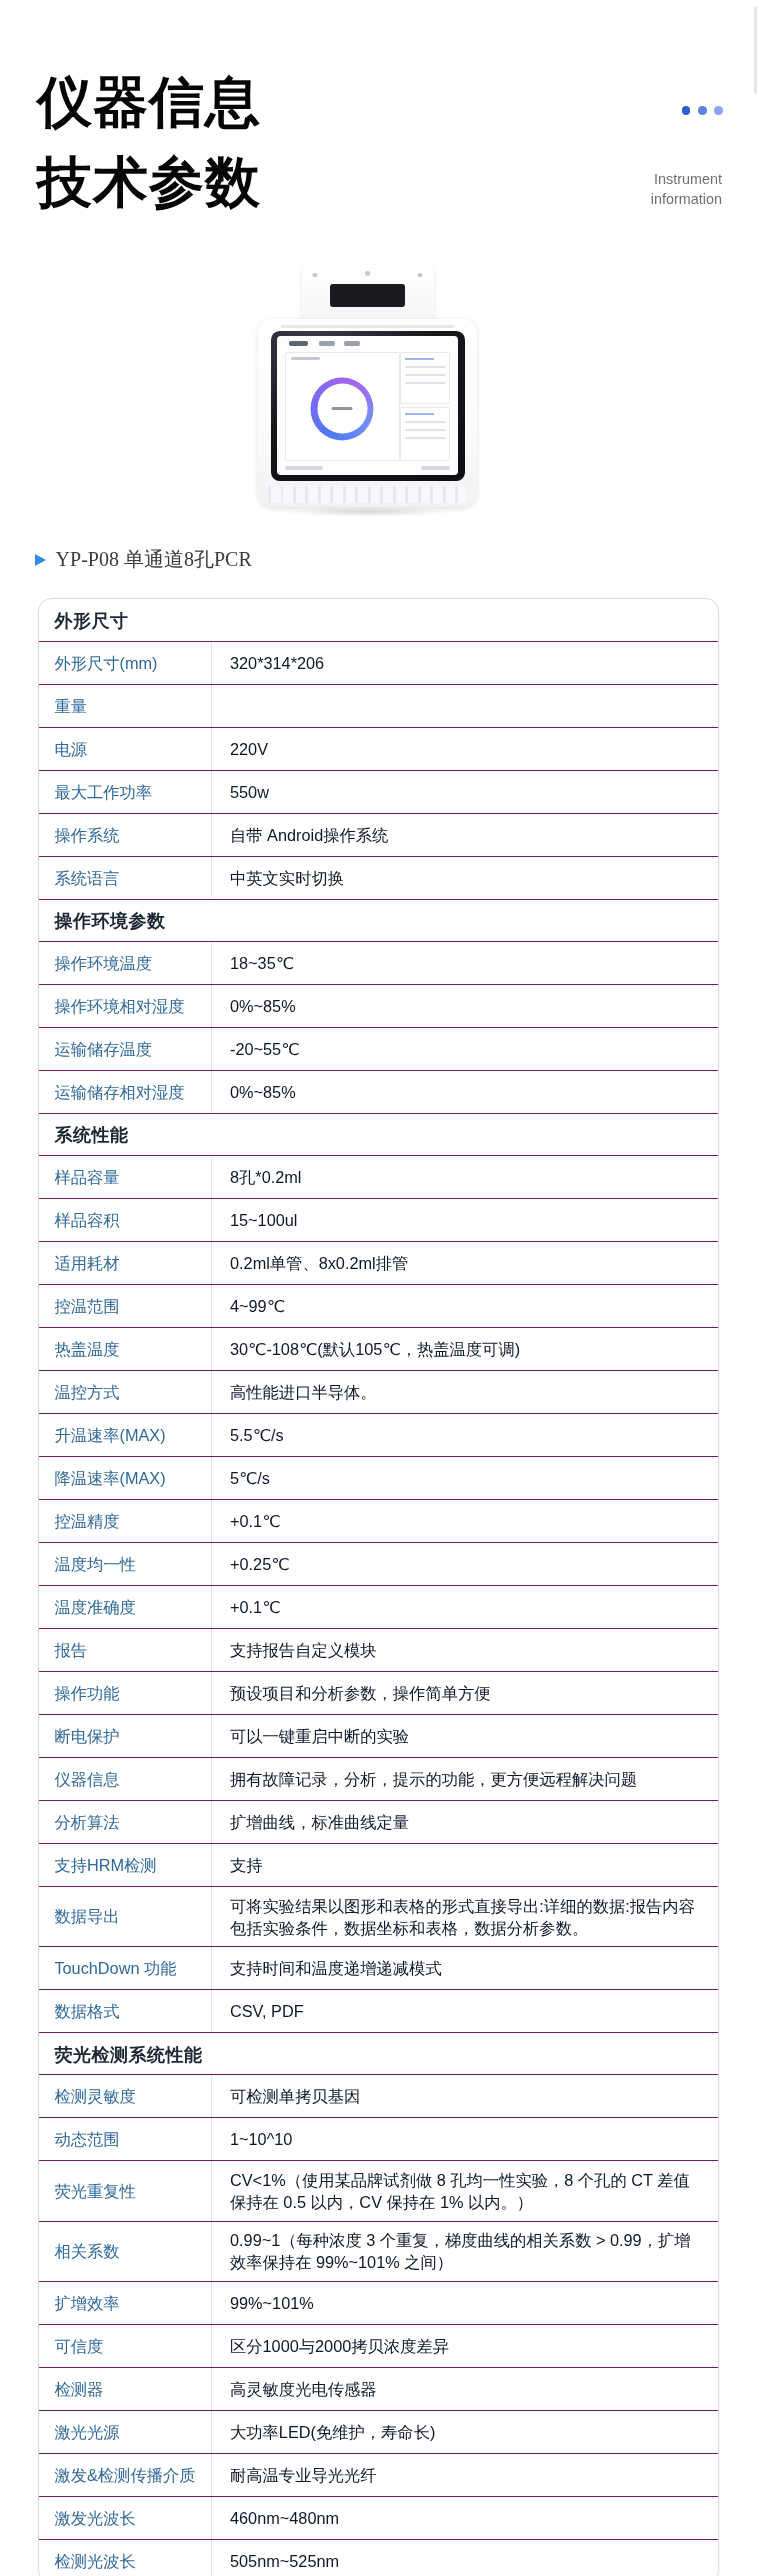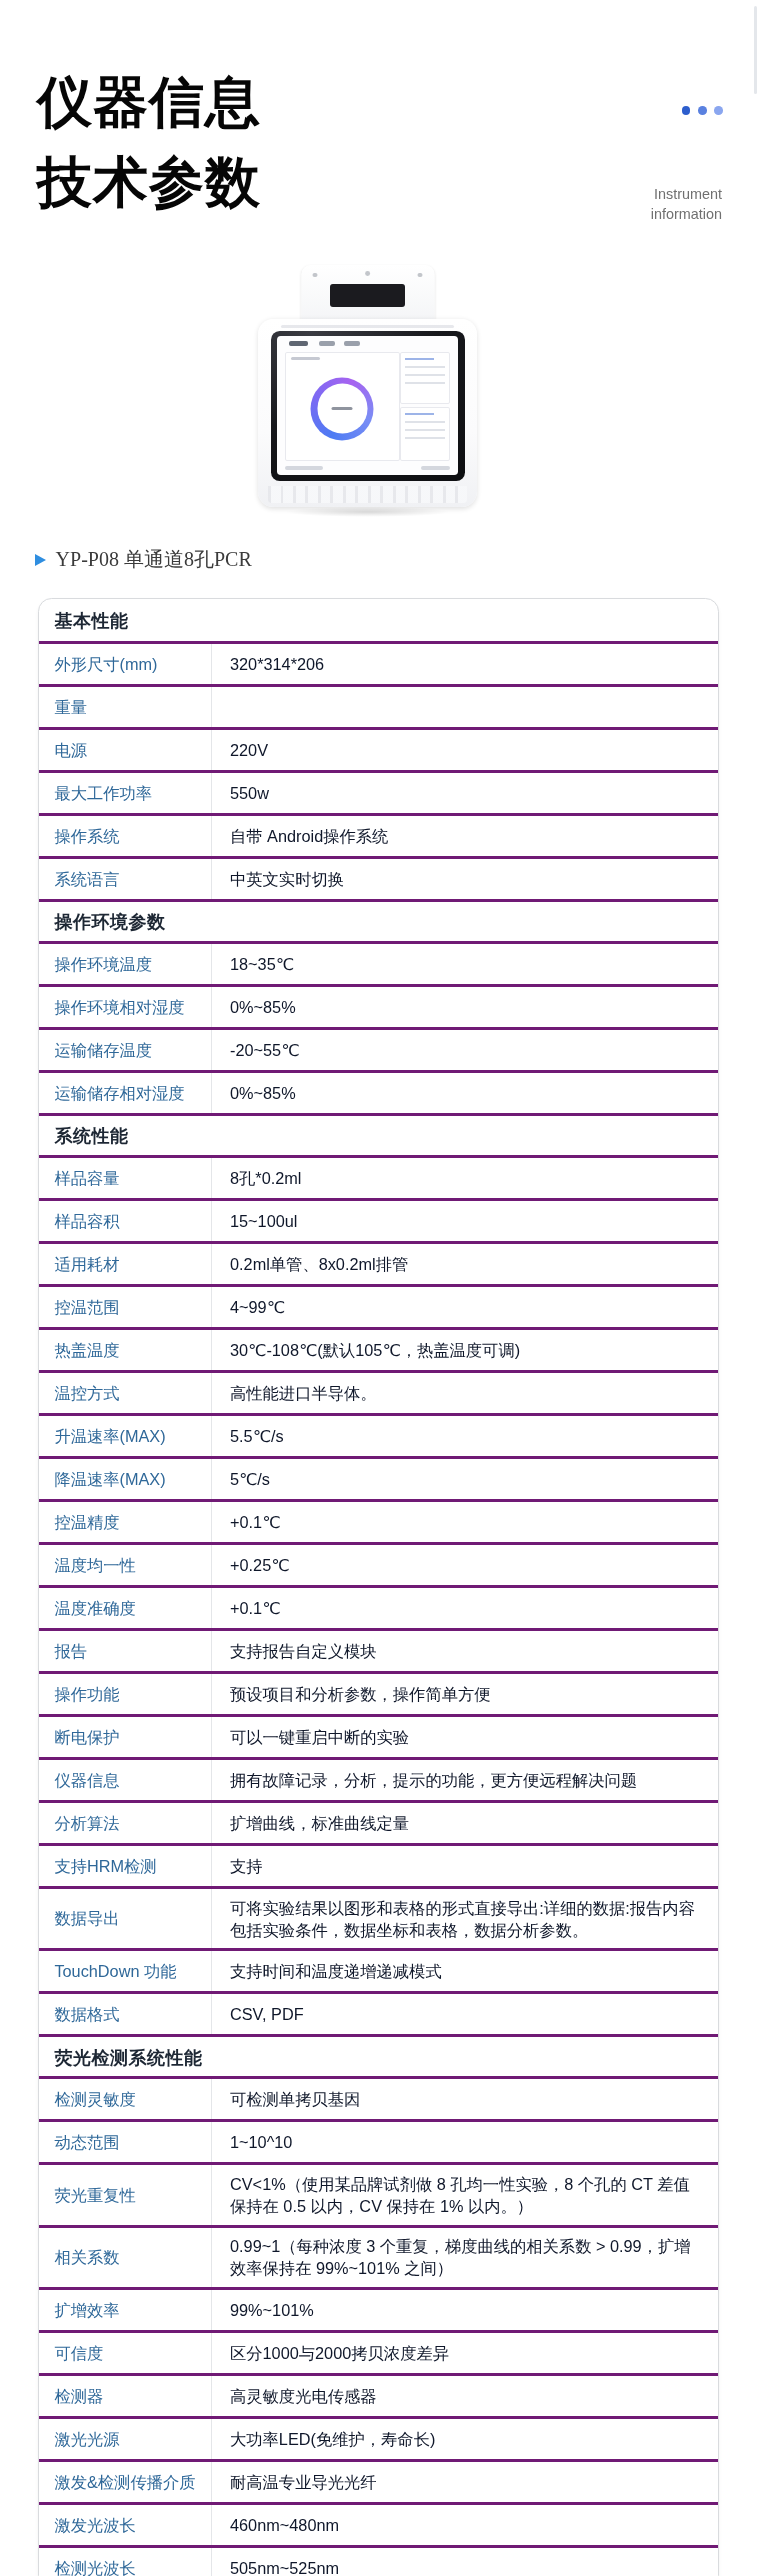--- a/index.html
+++ b/index.html
@@ -10,21 +10,21 @@
   }
   
   .page-title{
     position:absolute;left:37px;top:62px;margin:0;
     font-size:55px;line-height:80px;font-weight:900;color:#060606;
     letter-spacing:1px;white-space:nowrap;
   }
   .dots{position:absolute;top:106px;right:37px;display:flex;gap:7.7px;}
   .dots span{width:8.7px;height:8.7px;border-radius:50%;display:block;}
   .en-subtitle{
-    position:absolute;right:38px;top:184px;text-align:right;
+    position:absolute;right:38px;top:169px;text-align:right;
     font-size:14.4px;line-height:20px;color:#707070;
   }
   .scroll-hint{
     position:absolute;top:5.8px;right:2.9px;width:2.9px;height:88px;
     background:#e4e7eb;border-radius:1.9px;
   }
   
   .device-wrap{position:absolute;left:258px;top:265px;width:219px;height:250px;}
   .lid{
     position:absolute;left:50%;transform:translateX(-50%);top:0;
@@ -96,21 +96,21 @@
     border-top:6.7px solid transparent;border-bottom:6.7px solid transparent;
     margin-right:9.6px;flex:0 0 auto;
   }
   .product-name{font-size:20px;color:#3b3b3b;font-family:Liberation Serif, serif;}
   
   .spec-table{
     position:absolute;left:38px;top:598px;width:681px;
     border:1px solid #d9dbde;border-radius:13.5px;background:#ffffff;
     overflow:hidden;box-sizing:border-box;box-shadow:0 2.9px 3.8px rgba(0,0,0,.05);
   }
-  .spec-table > * + *{border-top:3px solid #701a75;}
+  .spec-table > * + *{border-top:1px solid #701a75;}
   .section-header{
     min-height:42px;display:flex;align-items:center;
     padding:1.9px 13.5px 0 15.4px;box-sizing:border-box;
     font-size:18px;font-weight:700;color:#1d2734;letter-spacing:0.5px;
   }
   .spec-row{display:flex;min-height:43px;box-sizing:border-box;}
   .spec-label{
     flex:0 0 173px;width:173px;box-sizing:border-box;
     padding:7.7px 5.8px 7.7px 15.4px;border-right:1px solid #e4e6e9;
     display:flex;align-items:center;
@@ -184,21 +184,21 @@
     <div class="vents"></div>
   </div>
 </div>
 
 <div class="product-row">
   <span class="tri"></span>
   <span class="product-name">YP-P08 单通道8孔PCR</span>
 </div>
 
 <section class="spec-table">
-    <div class="section-header">基本性能</div>
+    <div class="section-header">外形尺寸</div>
     <div class="spec-row">
       <div class="spec-label">外形尺寸(mm)</div>
       <div class="spec-value">320*314*206</div>
     </div>
     <div class="spec-row">
       <div class="spec-label">重量</div>
     </div>
     <div class="spec-row">
       <div class="spec-label">电源</div>
       <div class="spec-value">220V</div>

